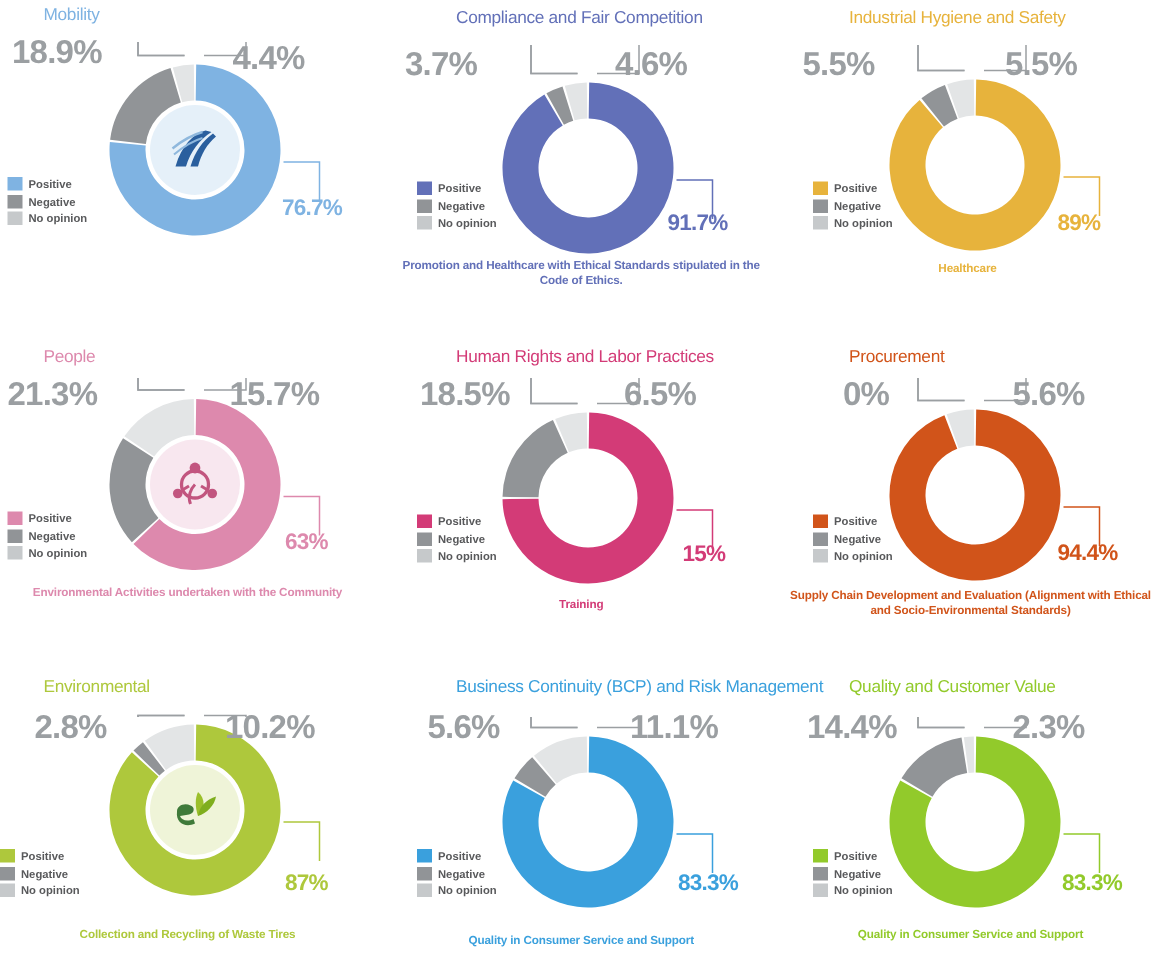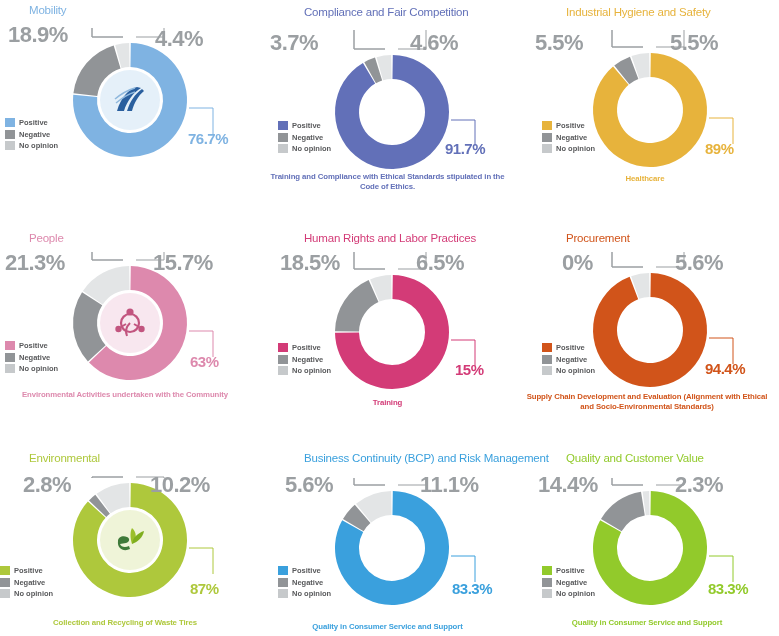--- a/index.html
+++ b/index.html
@@ -158,21 +158,21 @@
         </div>
         <div class="lrow">
           <span class="sw" style="background: rgb(145, 148, 151);"></span>
           <span class="ltxt">Negative</span>
         </div>
         <div class="lrow">
           <span class="sw" style="background: rgb(198, 201, 203);"></span>
           <span class="ltxt">No opinion</span>
         </div>
       </div>
-      <div class="subtitle" style="left: 5px; top: 172px; width: 245px; color: rgb(98, 112, 184);">Training and Compliance with Ethical Standards stipulated in the Code of Ethics.</div>
+      <div class="subtitle" style="left: 5px; top: 172px; width: 245px; color: rgb(98, 112, 184);">Promotion and Healthcare with Ethical Standards stipulated in the Code of Ethics.</div>
     </div>
     <div class="panel r1 c3">
       <div class="cat-title" style="color: rgb(231, 179, 60);">Industrial Hygiene and Safety</div>
       <svg class="donut" width="259" height="220">
         <path d="M 130.79584427933128 53.00555613146966 A 57 57 0 1 1 93.05716563940152 66.59231647040603 L 108.61204326491666 84.8692358512877 A 33 33 0 1 0 130.4607519511918 77.00321670769296 Z" fill="#e7b33c"></path>
         <path d="M 94.28358275222575 65.57773599890598 A 57 57 0 0 1 109.94502604093195 56.64460646287854 L 118.38922560264481 79.11003532061389 A 33 33 0 0 0 109.32207422497281 84.28184715726135 Z" fill="#919497"></path>
         <path d="M 111.44261519594207 56.10544119083894 A 57 57 0 0 1 129.2041557206687 53.00555613146966 L 129.5392480488082 77.00321670769296 A 33 33 0 0 0 119.25625090291383 78.79788700522255 Z" fill="#e3e5e6"></path>
         <polyline points="123,47 92,47 92,30" fill="none" stroke="#9b9fa2" stroke-width="1"></polyline>
         <polyline points="123,47 92,47 92,30" fill="none" stroke="#9b9fa2" stroke-width="1"></polyline>
         <polyline points="136,47 164,47 164,30" fill="none" stroke="#9b9fa2" stroke-width="1"></polyline>

